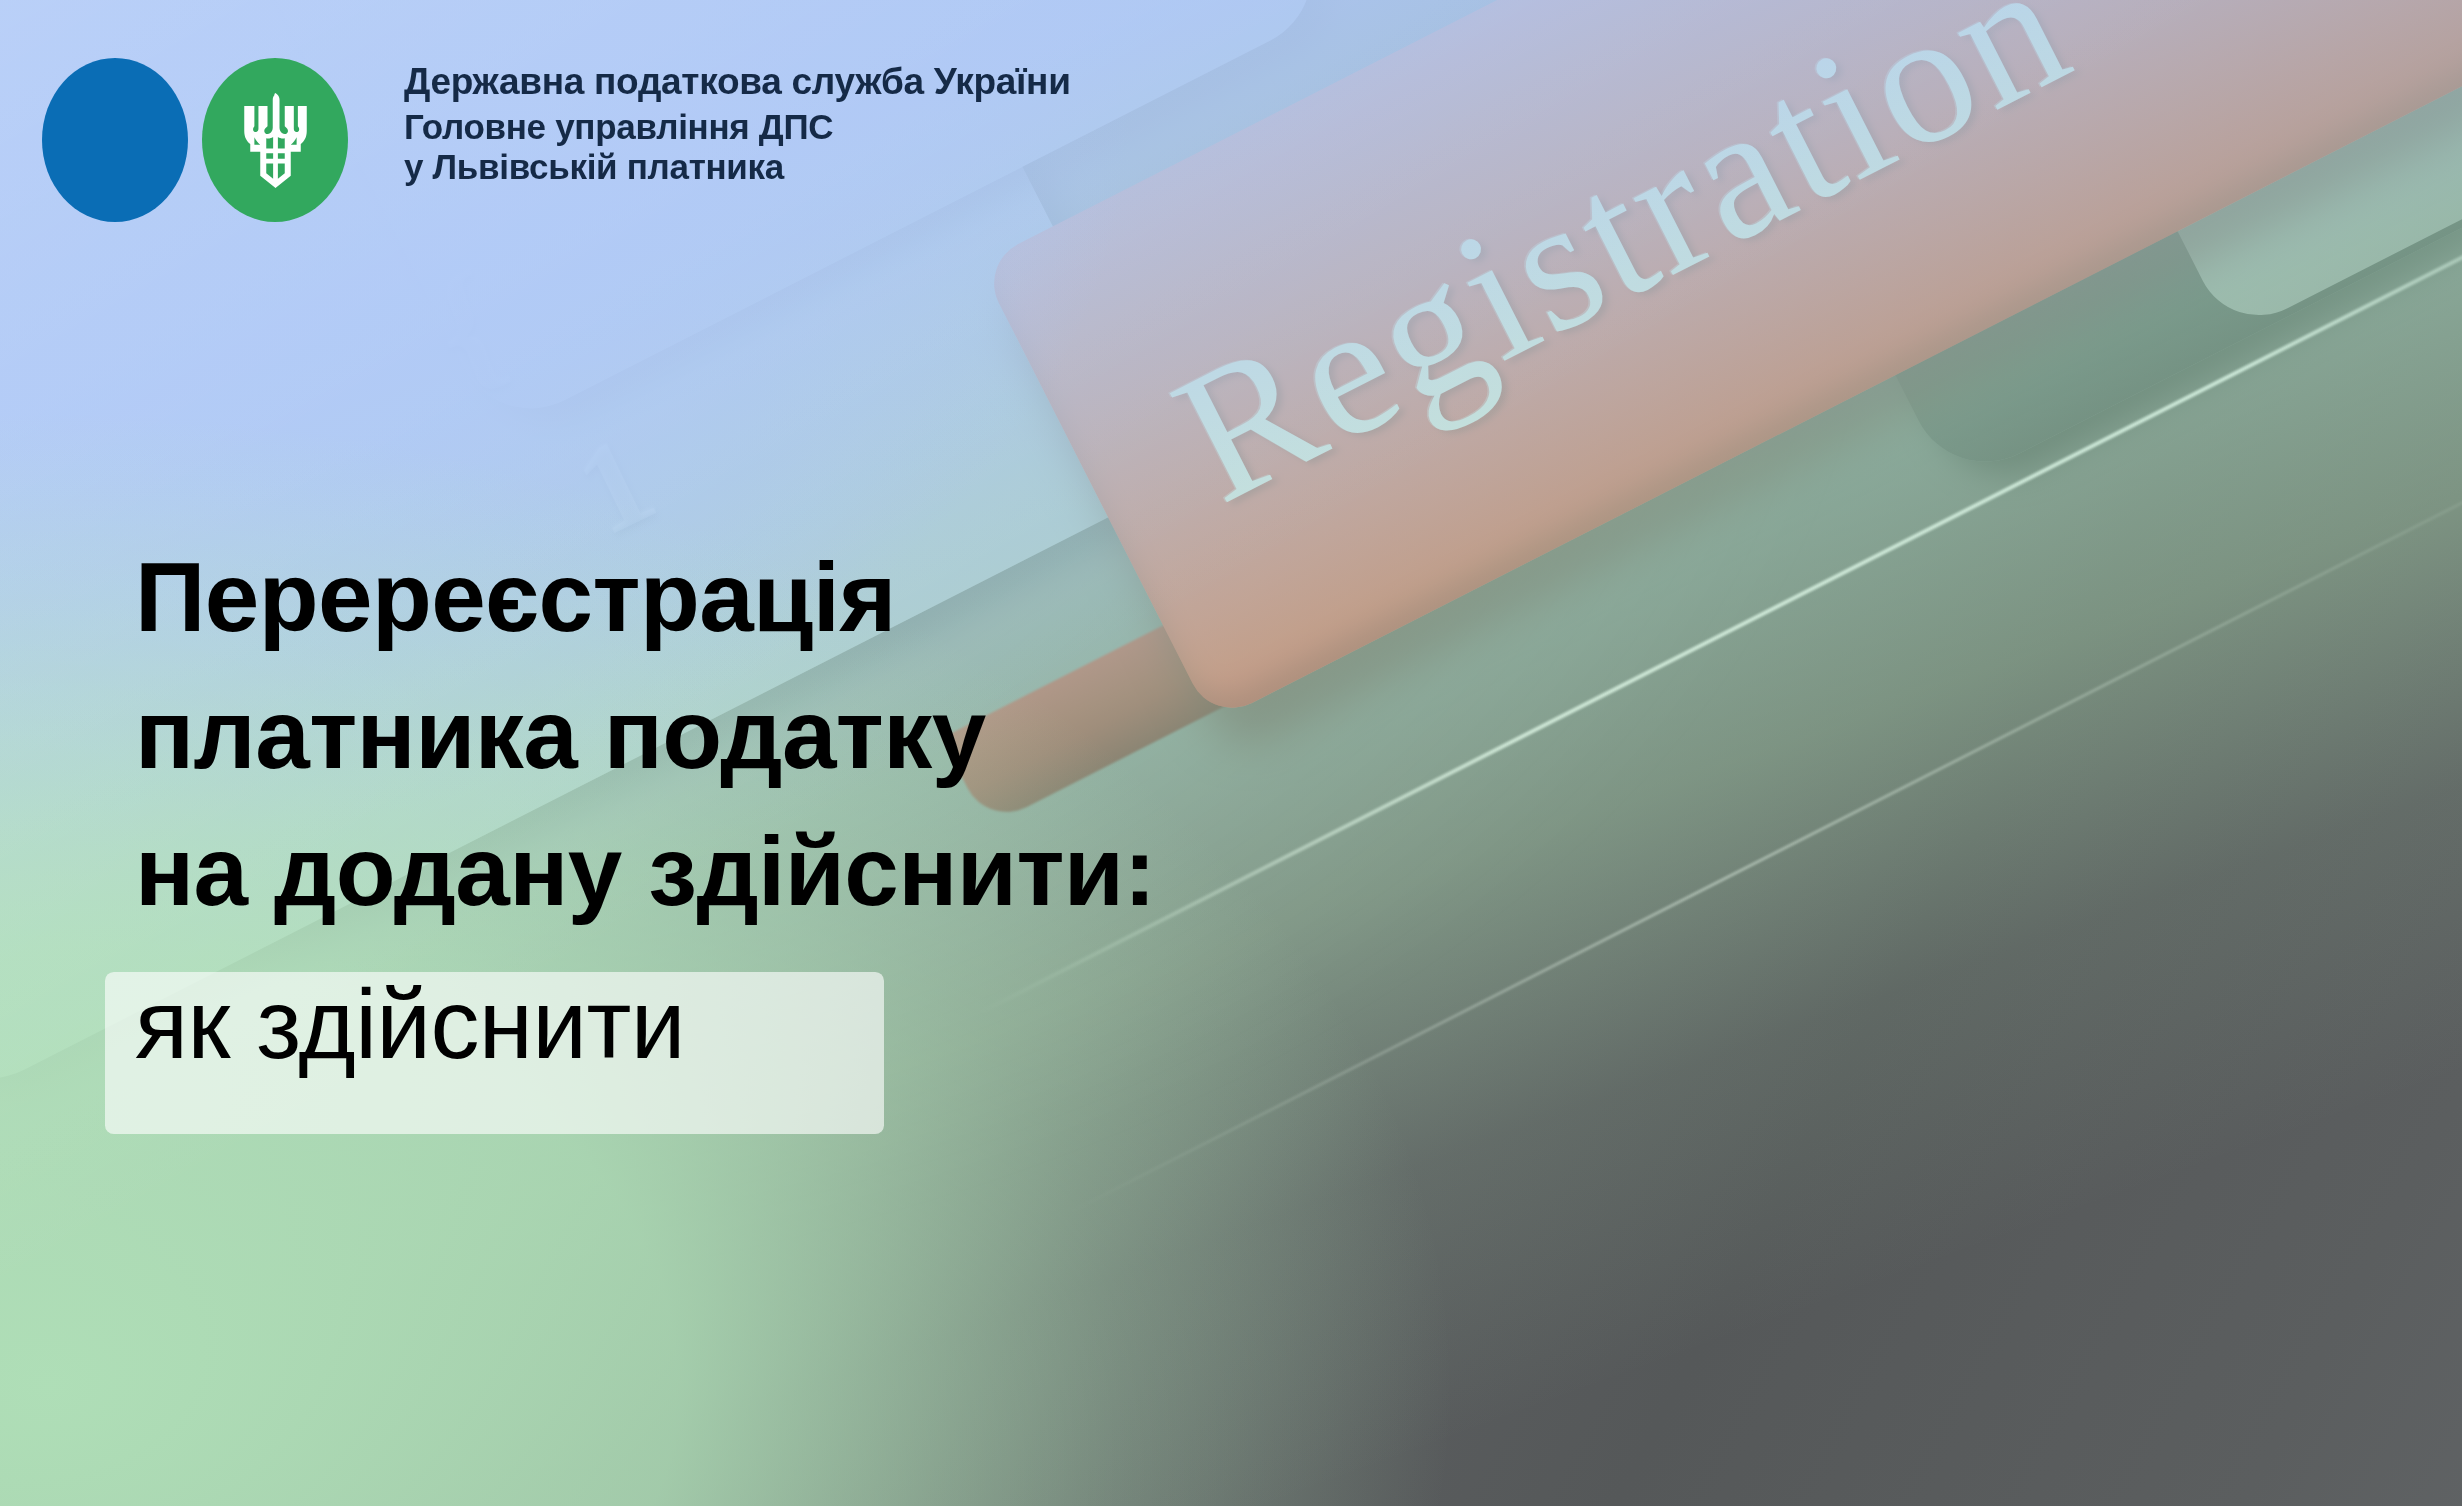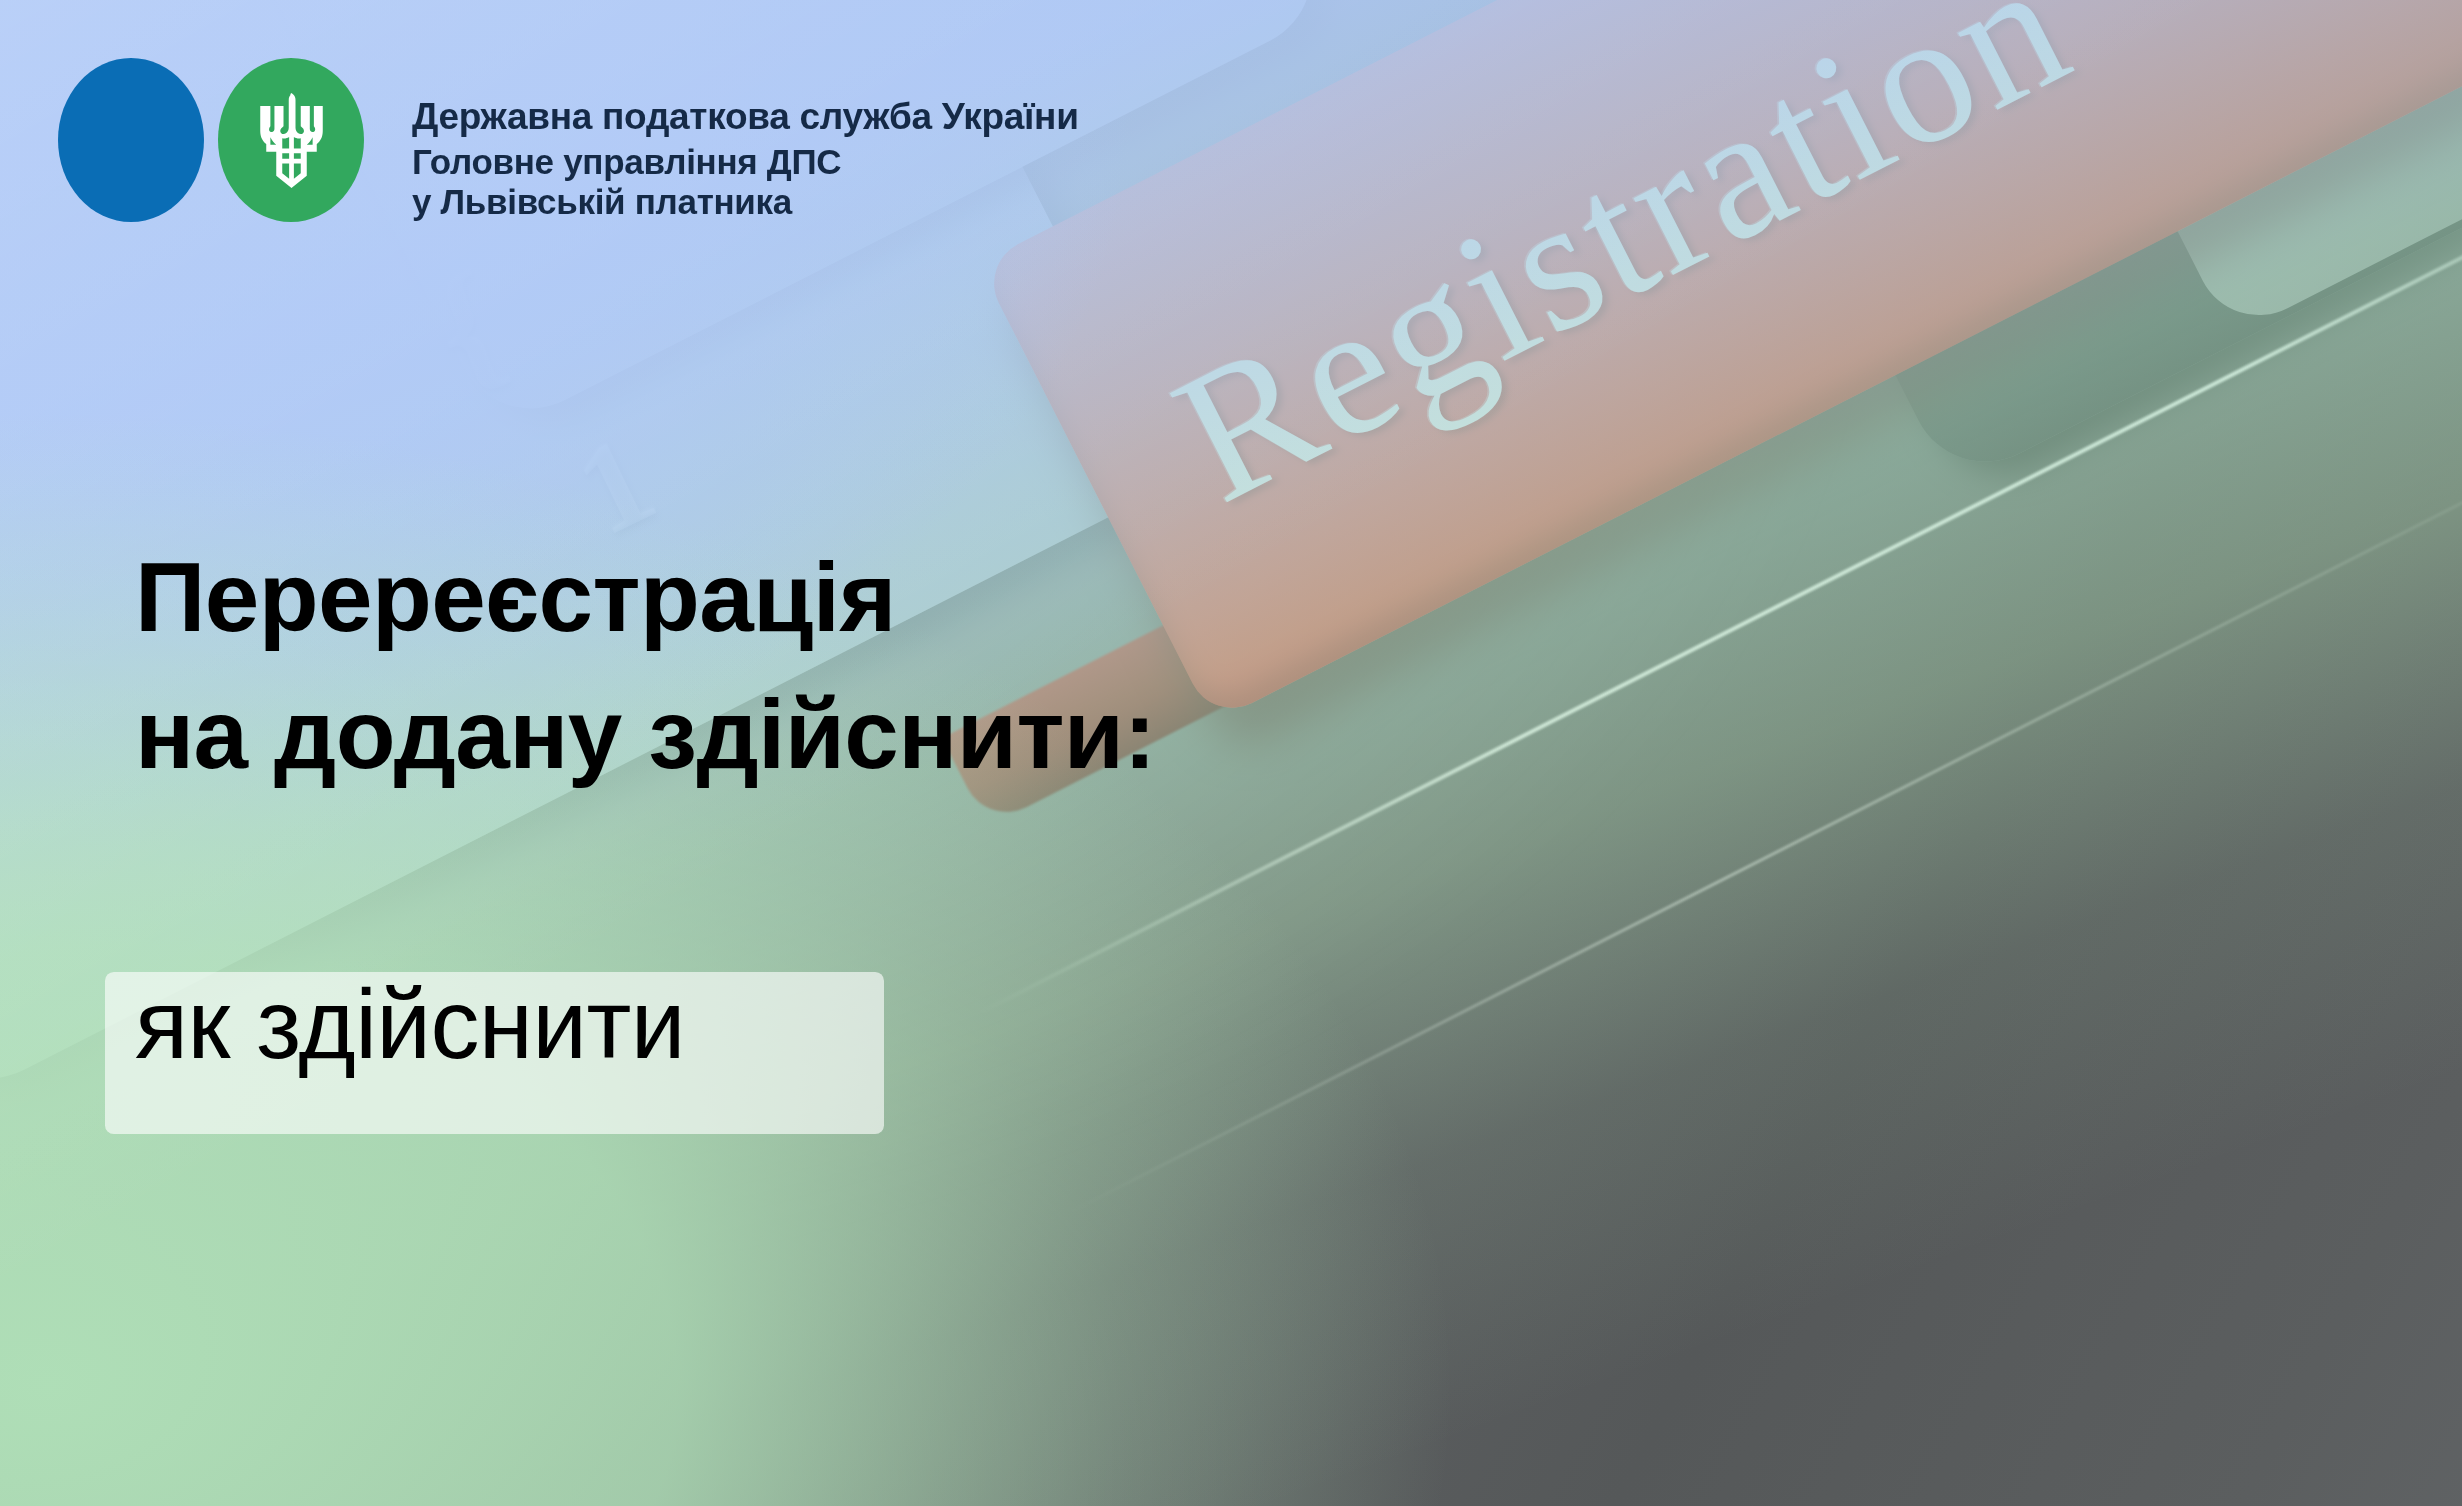--- a/index.html
+++ b/index.html
@@ -156,22 +156,22 @@
       radial-gradient(60% 70% at 3% 6%, rgba(168,196,246,.98) 0%, rgba(168,196,246,.72) 40%, rgba(168,196,246,0) 72%);
   }
   .wash-soft{
     position:absolute; inset:0;
     background:linear-gradient(150deg, rgba(255,255,255,.20) 0%, rgba(255,255,255,0) 45%);
   }
 
   
   .brand{
     position:absolute; left:0; top:0;
-    display:flex; align-items:flex-end; gap:8px;
-    padding:58px 0 0 58px;
+    display:flex; align-items:flex-start; gap:16px;
+    padding:58px 0 0 42px;
   }
   .logo-dots{ display:flex; align-items:center; gap:14px; }
   .dot{ width:146px; height:164px; border-radius:50%; display:flex; align-items:center; justify-content:center; }
   .dot-blue{ background:#0a6db5; }
   .dot-green{ background:#32a85e; }
   .dot-green svg{ width:75px; height:95px; display:block; }
 
   .brand-text{
     margin-left:40px;
     padding-top:5px;
@@ -260,20 +260,21 @@
     </div>
     <div class="brand-text">
       <div class="brand-line1">Державна податкова служба України</div>
       <div class="brand-line2">Головне управління ДПС</div>
       <div class="brand-line3">у Львівській платника</div>
     </div>
   </div>
 
   <div class="headline">
     <div>Перереєстрація</div>
+    <div>платника податку</div>
     <div>на додану здійснити:</div>
   </div>
 
   <div class="hl-box"></div>
   <div class="hl-box-text">як здійснити</div>
 
 </div>
 
 
 </body></html>

